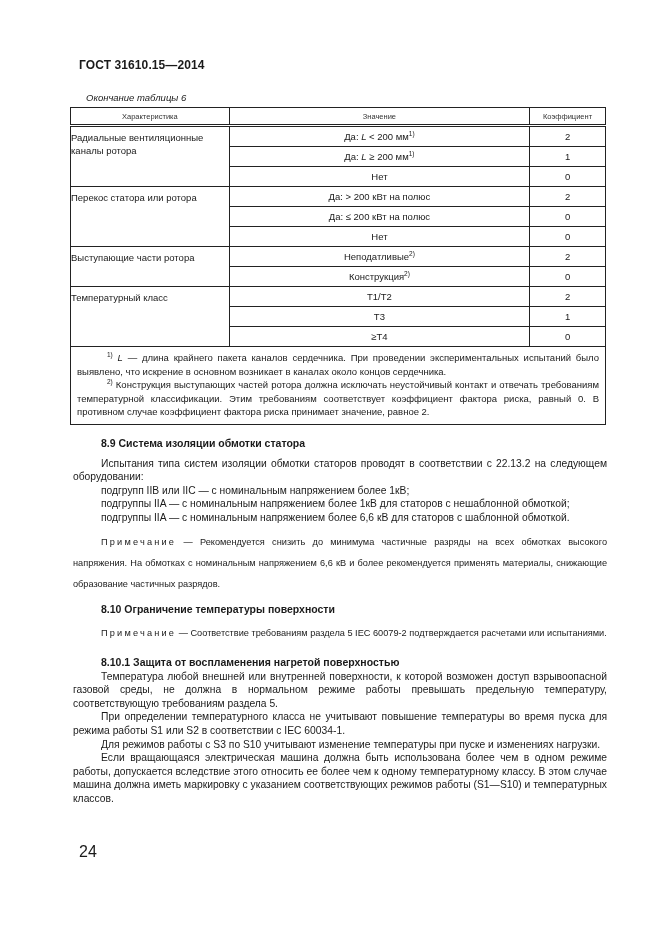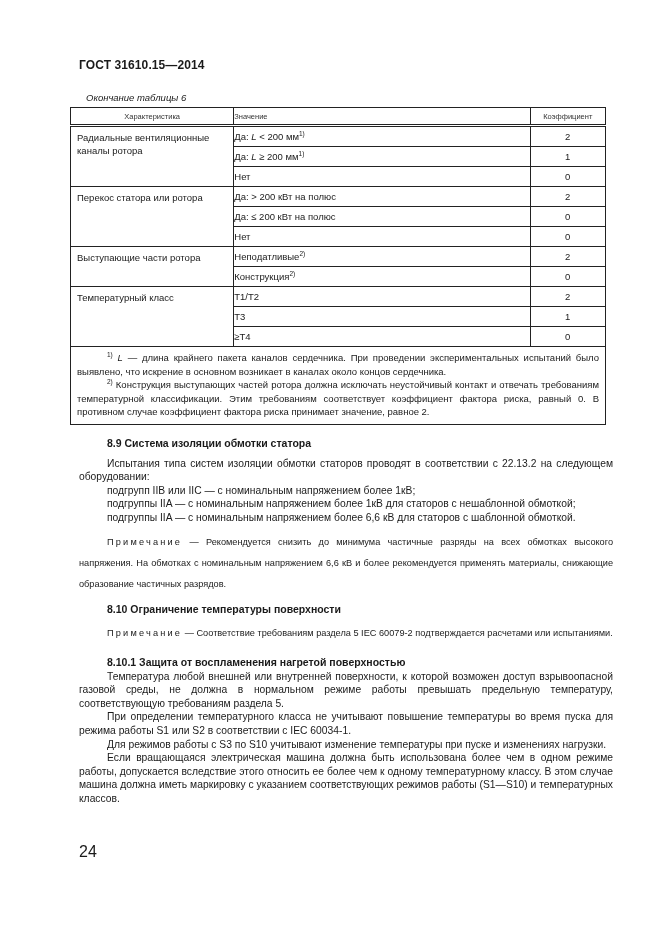--- a/index.html
+++ b/index.html
@@ -6,31 +6,31 @@
   body { width: 661px; height: 935px; position: relative; overflow: hidden;
          font-family: "Liberation Sans", sans-serif; color: #1a1a1a; }
   .page { position: absolute; left: 0; top: 0; width: 661px; height: 935px; }
 
   .doc-header { position: absolute; left: 79px; top: 58px; font-size: 12px; font-weight: bold; letter-spacing: 0.1px; }
   .table-caption { position: absolute; left: 86px; top: 92px; font-size: 9.5px; font-style: italic; }
 
   .tbl { position: absolute; left: 70px; top: 107px; width: 536px; border-collapse: collapse; font-size: 9.5px; }
   .tbl td, .tbl th { border: 1px solid #222; padding: 0; height: 19px; vertical-align: middle; }
   .tbl th { font-weight: normal; font-size: 7.5px; height: 16px; border-bottom: 3px double #222; color: #333; }
-  .tbl .c1 { width: 158px; text-align: left; padding-left: 6px; vertical-align: top; padding-top: 4px; line-height: 13px; }
+  .tbl .c1 { width: 158px; text-align: left; vertical-align: top; padding-top: 4px; line-height: 13px; }
   .tbl th.c1 { text-align: center; padding: 0; vertical-align: middle; }
-  .tbl .c2 { width: 300px; text-align: left; }
+  .tbl .c2 { width: 300px; text-align: center; }
   .tbl .c3 { width: 75px; text-align: center; }
   .tbl sup { font-size: 6.5px; vertical-align: 4px; line-height: 0; }
   .tbl .notes td { height: auto; padding: 4px 6px 5px 6px; font-size: 9.5px; line-height: 13.5px; text-align: left; vertical-align: top; }
   .note-p { margin: 0; text-indent: 30px; text-align: justify; }
   .note-p sup { font-size: 6.5px; vertical-align: 4px; }
   .it { font-style: italic; }
 
-  .body-text { position: absolute; left: 79px; width: 534px; font-size: 10.3px; line-height: 13.6px; }
+  .body-text { position: absolute; left: 73px; width: 534px; font-size: 10.3px; line-height: 13.6px; }
   .h { font-weight: bold; font-size: 10.5px; margin: 0; padding-left: 28px; }
   .p { margin: 0; text-indent: 28px; text-align: justify; }
   .li { margin: 0; padding-left: 28px; }
   .note { margin: 0; text-indent: 28px; text-align: justify; font-size: 9.2px; line-height: 21px; }
   .spaced { letter-spacing: 2.2px; }
 
   .page-num { position: absolute; left: 79px; top: 843px; font-size: 16px; }
 </style>
 </head>
 <body>

